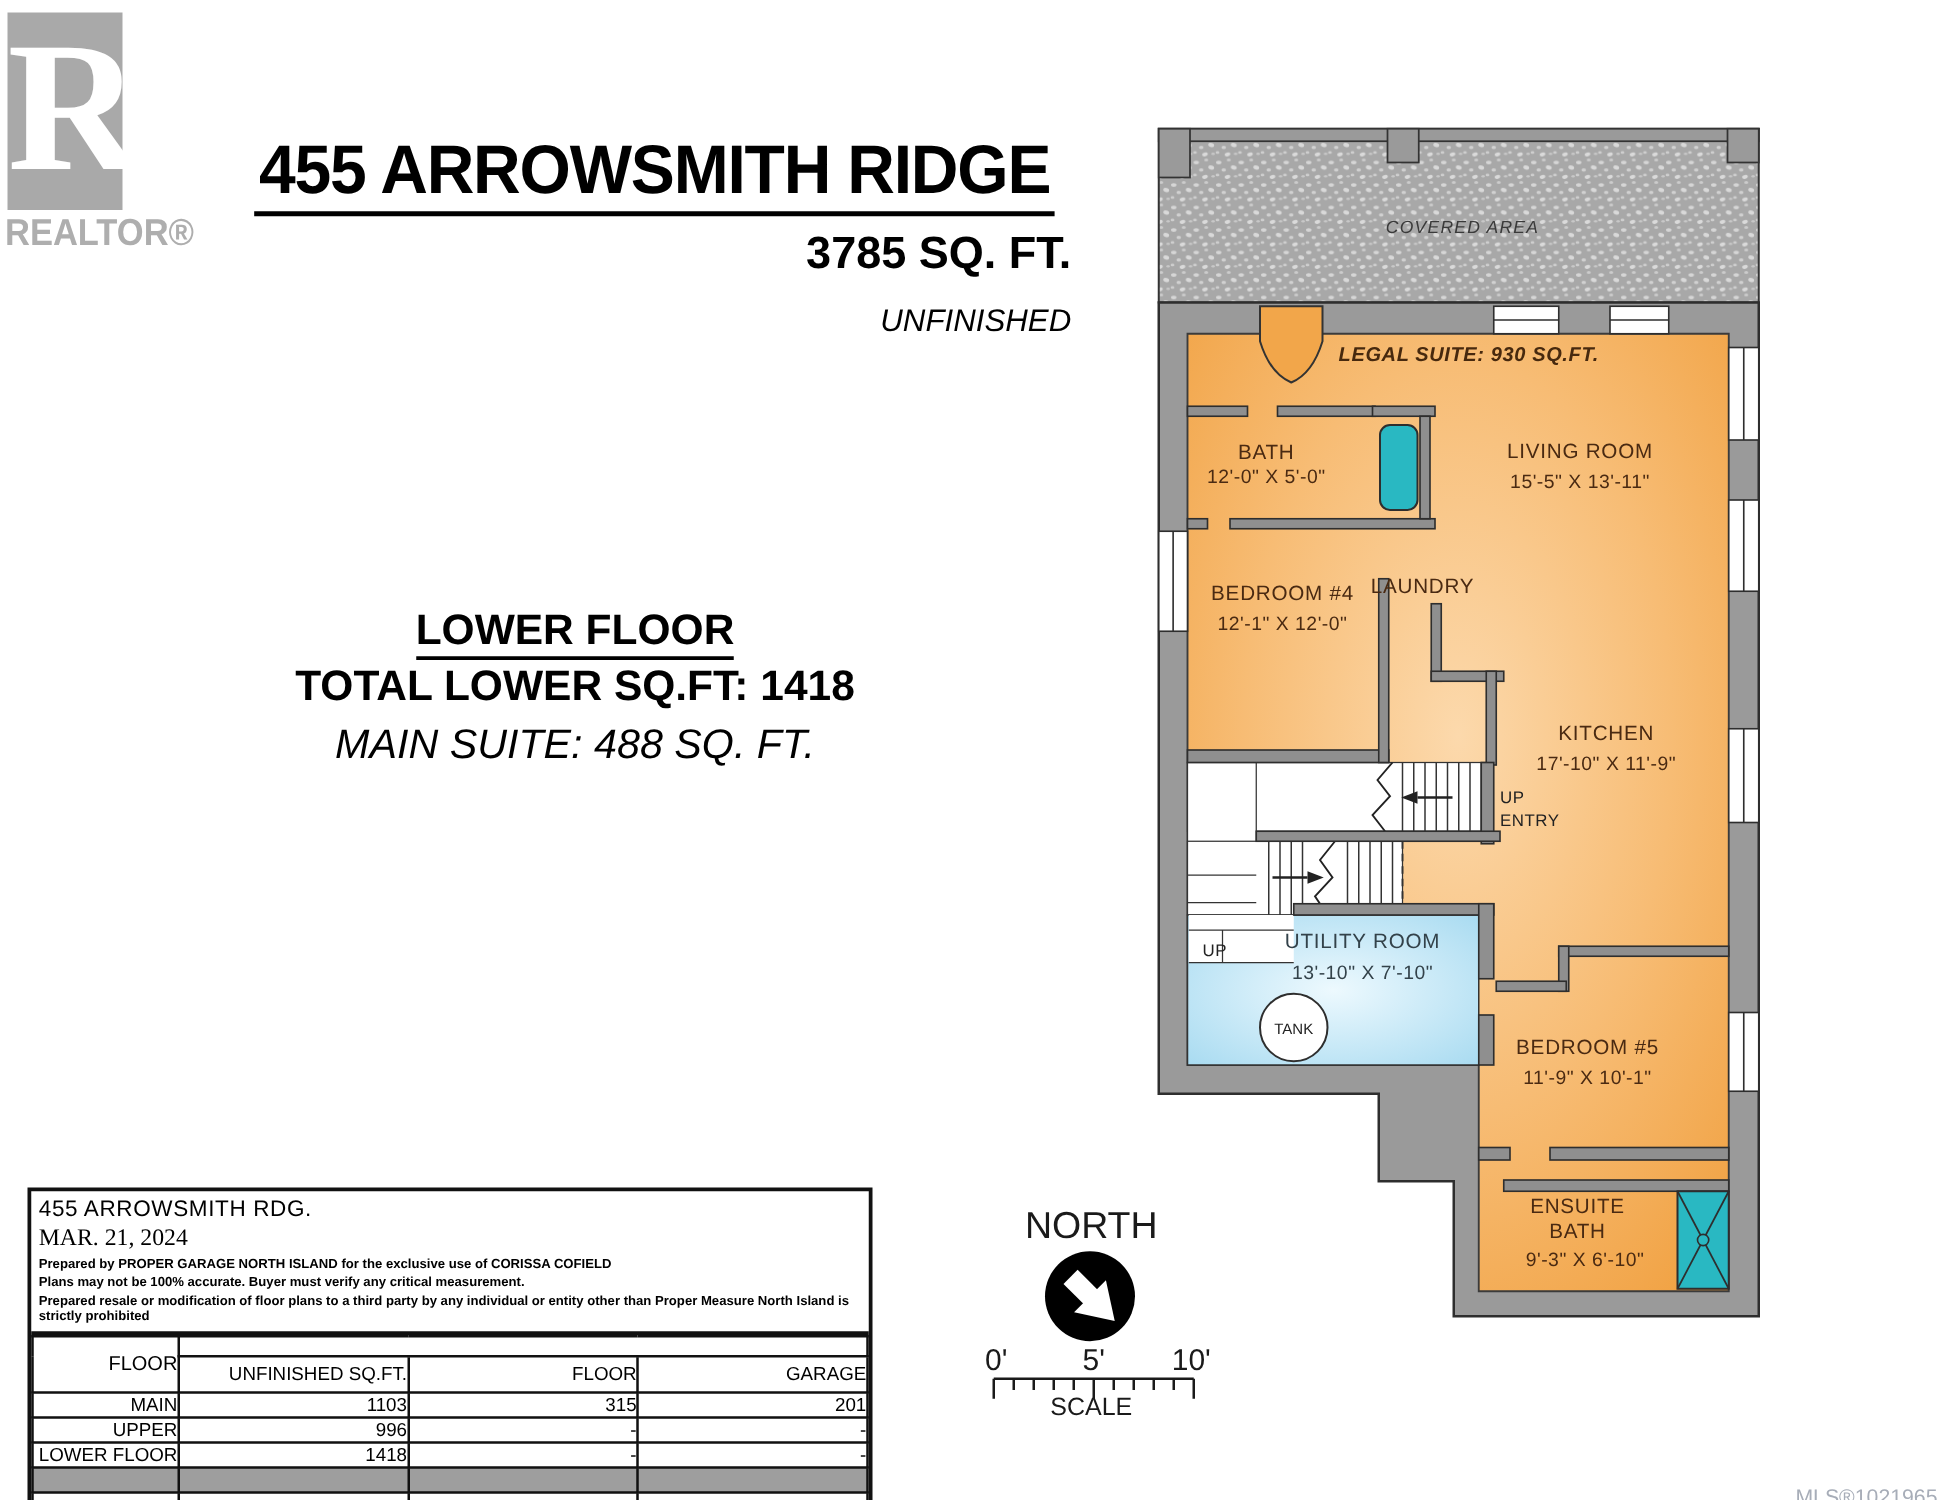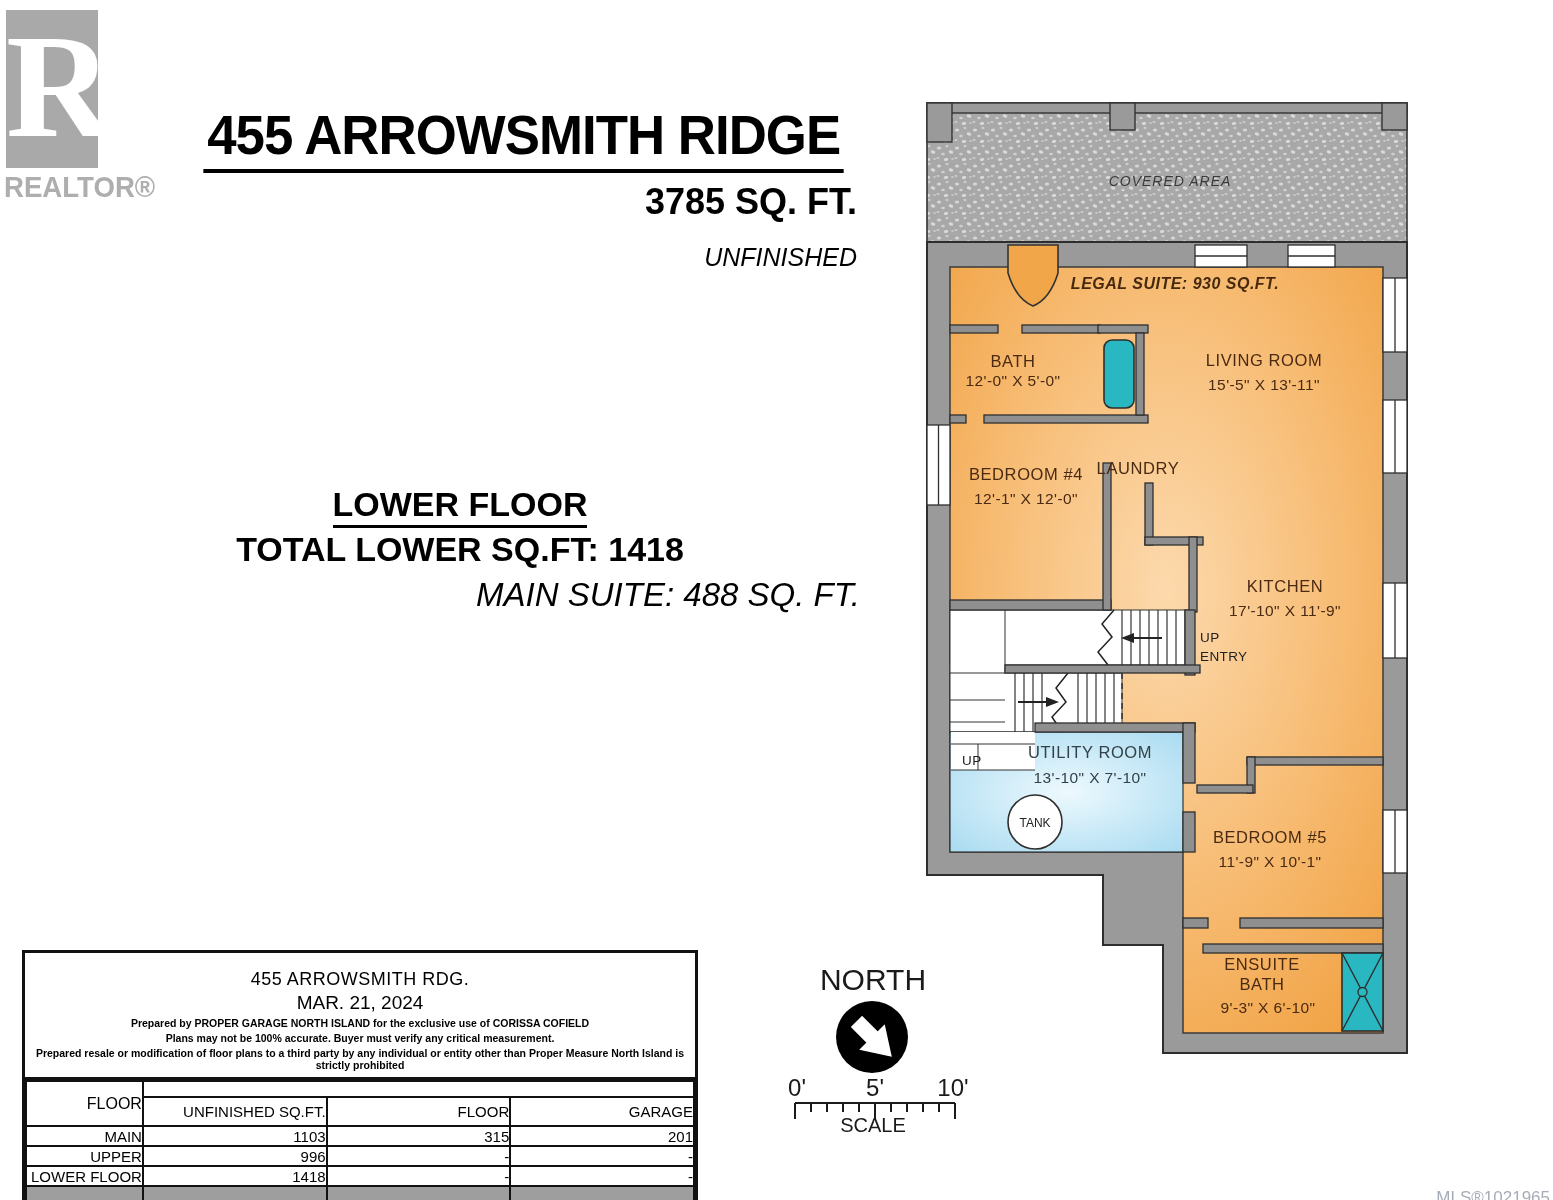--- a/index.html
+++ b/index.html
@@ -18,27 +18,27 @@
   .addr-title{display:inline-block;font-size:55px;font-weight:bold;letter-spacing:-1px;
               transform:scaleX(.96);border-bottom:4px solid #000;padding:0 4px 6px 4px;line-height:1.0;}
   .total-sqft{font-size:36px;font-weight:bold;margin-top:8px;}
   .status-line{font-size:25px;font-style:italic;margin-top:20px;}
 
   
   .summary-block{position:absolute;left:60px;top:482px;width:800px;text-align:center;line-height:45px;}
   .sum-title{font-size:34px;font-weight:bold;}
   .sum-title span{border-bottom:3px solid #000;padding-bottom:2px;}
   .sum-total{font-size:34px;font-weight:bold;}
-  .sum-italic{font-size:33px;font-style:italic;text-align:right;}
+  .sum-italic{font-size:33px;font-style:italic;}
 
   
   .info-table{position:absolute;left:22px;top:950px;width:670px;border:3px solid #111;}
-  .it-head{border-bottom:3px solid #111;padding:16px 6px 6px 6px;text-align:center;}
+  .it-head{border-bottom:3px solid #111;padding:4px 6px 6px 6px;}
   .it-addr{font-size:18px;letter-spacing:.5px;}
-  .it-date{font-size:19px;margin-top:2px;}
+  .it-date{font-size:19px;margin-top:2px;font-family:Liberation Serif, serif;}
   .it-small{font-size:10.5px;font-weight:bold;margin-top:3px;}
   table.grid{width:100%;border-collapse:collapse;table-layout:fixed;}
   table.grid td{border:2px solid #111;text-align:right;font-size:15px;padding:0;height:18px;}
   table.grid td.colhead{font-size:15px;height:27px;}
   table.grid td.floorhead{font-size:16px;}
   td.grayrow{background:#9e9e9e;height:16px;}
   .c1{width:17.2%;} .c2{width:30.7%;} .c3{width:26%;} .c4{width:26.1%;}
 
   
   .compass{position:absolute;left:770px;top:950px;}

